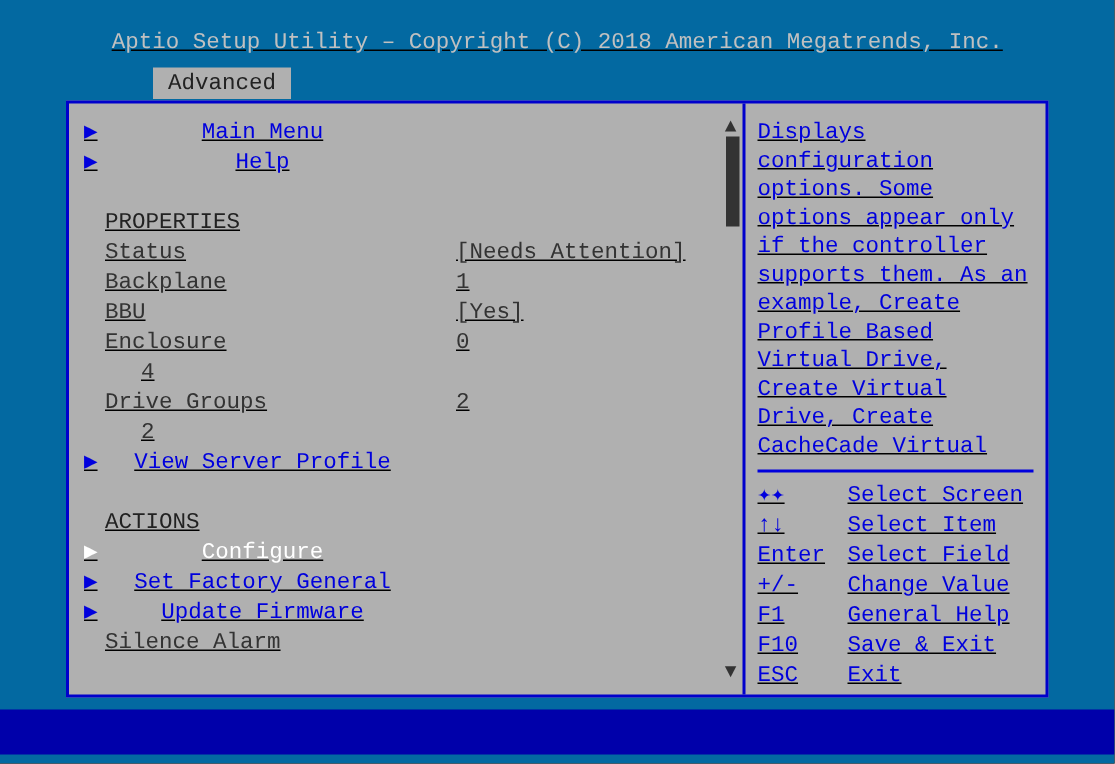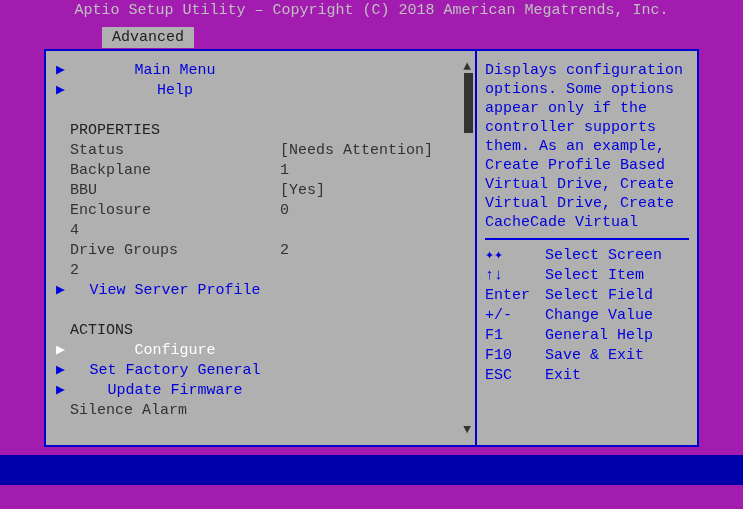--- a/index.html
+++ b/index.html
@@ -5,23 +5,25 @@
     * { margin: 0; padding: 0; box-sizing: border-box; }
     body {
       background: #000;
       font-family: 'Courier New', monospace;
       font-size: 15px;
       width: 743px;
       height: 509px;
       overflow: hidden;
     }
     .outer {
-      background: #a21caf;
+      background: #0369a1;
       width: 100%;
       height: 100%;
+      padding-top: 18px;
+      text-decoration: underline;
     }
     .title-bar {
       color: #c0c0c0;
       text-align: center;
       padding: 2px 0 8px;
     }
     .tab-area {
       position: relative;
       height: 22px;
     }
@@ -38,21 +40,21 @@
       border: 2px solid #0000cc;
       height: 398px;
       display: flex;
     }
     .left-pane {
       flex: 1;
       padding: 10px 6px 10px 10px;
       position: relative;
     }
     .right-pane {
-      width: 222px;
+      width: 202px;
       border-left: 2px solid #0000cc;
       padding: 10px 8px;
       display: flex;
       flex-direction: column;
     }
     .row {
       display: flex;
       height: 20px;
       line-height: 20px;
     }
@@ -60,20 +62,21 @@
       width: 14px;
       color: #0000dd;
       font-weight: bold;
     }
     .label-col {
       width: 210px;
       color: #333;
     }
     .value-col {
       color: #333;
+      margin-left: 24px;
     }
     .link .label-col {
       color: #0000dd;
       text-align: center;
     }
     .selected {
       background: #b0b0b0;
     }
     .selected .label-col {
       color: #ffffff;

